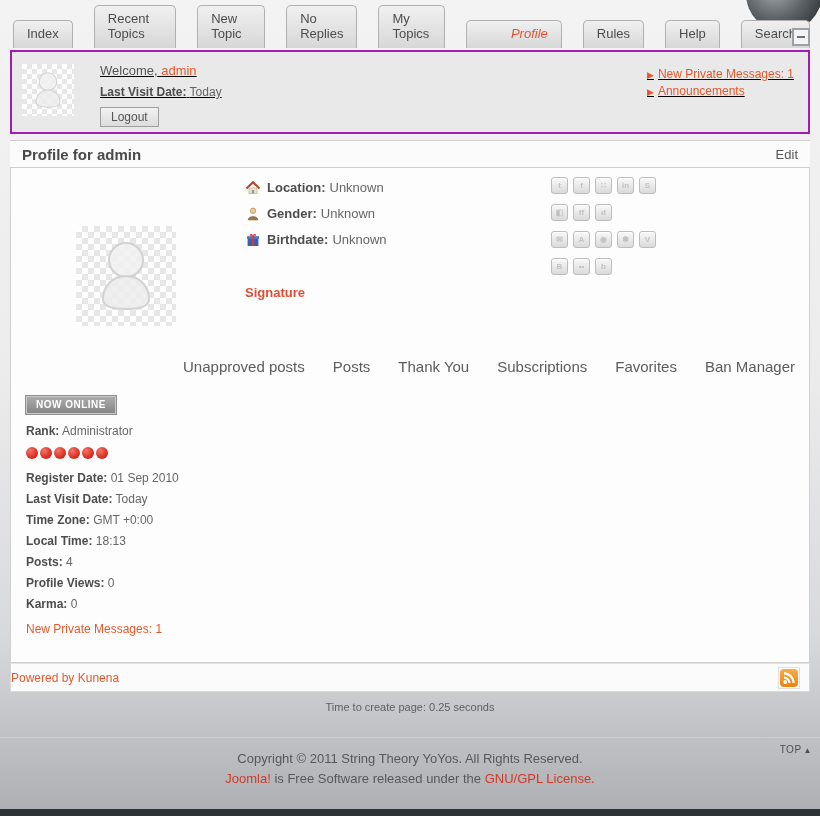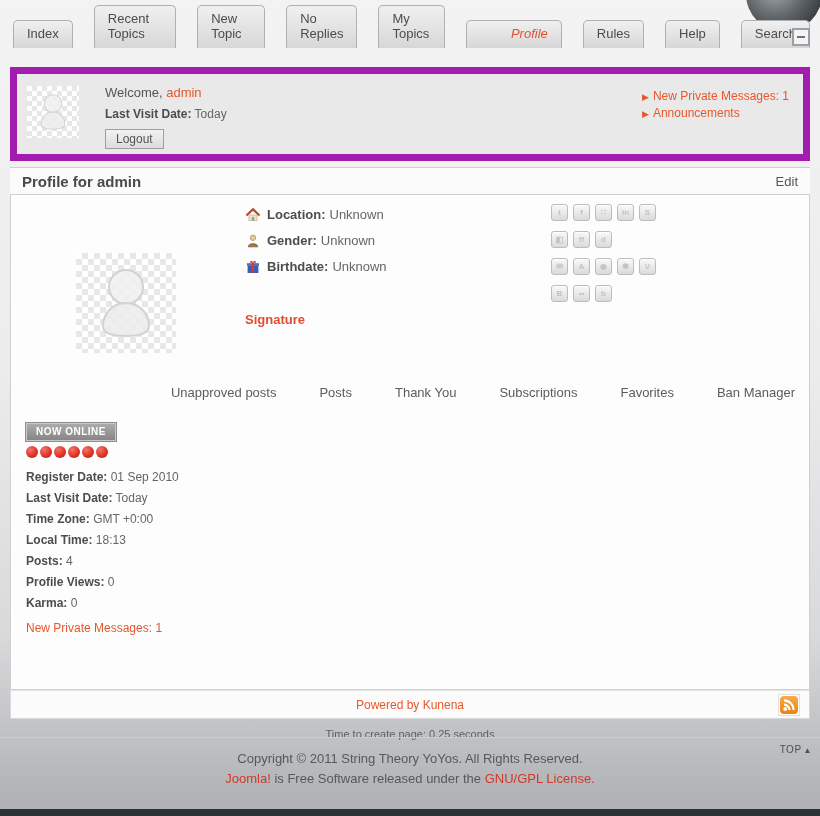--- a/index.html
+++ b/index.html
@@ -14,21 +14,21 @@
   .page{position:absolute;left:10px;top:18px;width:800px;}
   
   .tabstrip{display:flex;gap:21px;align-items:flex-end;height:30px;padding-left:3px;}
   .tab{background:linear-gradient(#f0f0f0,#d7d7d7);border:1px solid #b0b0b0;border-bottom:none;
     border-radius:5px 5px 0 0;padding:5px 13px 7px;font-size:13px;color:#4c4c4c;cursor:pointer;}
   .tab.active{color:#e4512e;font-style:italic;padding-left:44px;}
   .collapse-box{position:absolute;top:10px;right:0px;width:14px;height:14px;background:#f4f4f4;
     border:2px solid #9aa0a5;display:flex;align-items:center;justify-content:center;cursor:pointer;}
   .collapse-box .minus{width:8px;height:2px;background:#6d7control3;background:#6d7277;}
   
-  .welcome{margin-top:19px;background:#e9e9ea;border:7px solid #a21caf;height:80px;display:flex;position:relative;}
+  .welcome{margin-top:2px;background:#e9e9ea;border:2px solid #a21caf;height:80px;display:flex;position:relative;text-decoration:underline;}
   .small-avatar{width:52px;height:52px;margin:12px 0 0 10px;background-color:#fff;
     background-image:linear-gradient(45deg,#e7e7e7 25%,transparent 25%,transparent 75%,#e7e7e7 75%),
       linear-gradient(45deg,#e7e7e7 25%,transparent 25%,transparent 75%,#e7e7e7 75%);
     background-size:10px 10px;background-position:0 0,5px 5px;}
   .welcome-text{margin-left:26px;padding-top:11px;font-size:13px;color:#555;}
   .welcome-text .greet a{color:#e8572a;}
   .welcome-text .lastvisit{margin-top:7px;font-size:12px;color:#666;}
   .welcome-text .lastvisit b{color:#4d4d4d;}
   .logout{margin-top:8px;font-size:12px;color:#555;background:linear-gradient(#f2f2f2,#dcdcdc);
     border:1px solid #9f9f9f;padding:2px 10px;cursor:pointer;font-family:"Liberation Sans",sans-serif;}
@@ -51,37 +51,37 @@
   .drow{display:flex;align-items:flex-start;margin-bottom:10px;font-size:13px;color:#666;}
   .drow .dicon{width:16px;height:16px;margin-right:6px;display:inline-flex;}
   .drow b{color:#4d4d4d;margin-right:4px;}
   .signature{position:absolute;left:234px;top:117px;font-size:13px;font-weight:bold;color:#e14e31;}
   .social-grid{position:absolute;left:540px;top:9px;}
   .icon-row{display:flex;gap:5px;margin-bottom:10px;}
   .tile{width:15px;height:15px;border:1px solid #bcbcbc;border-radius:3px;
     background:linear-gradient(#f9f9f9,#dadada);color:#c2c2c2;font-size:8px;font-weight:bold;
     display:flex;align-items:center;justify-content:center;cursor:pointer;
     box-shadow:inset 0 1px 0 #fff;}
-  .section-tabs{position:absolute;right:14px;top:190px;display:flex;gap:43px;font-size:13px;color:#5c5c5c;}
+  .section-tabs{position:absolute;right:14px;top:190px;display:flex;gap:28px;font-size:15px;color:#5c5c5c;}
   .section-tabs span{cursor:pointer;}
   
   .stats{position:absolute;left:15px;top:228px;font-size:12px;color:#666;}
   .badge{display:inline-block;background:linear-gradient(#ababab,#868686);border:1px solid #c9c9c9;
     outline:1px solid #8e8e8e;color:#fff;font-size:10px;font-weight:bold;letter-spacing:.5px;
     padding:2px 9px 3px;}
   .stat-line{line-height:21px;}
   .stats .rank-line{margin-top:7px;}
   .stat-line b{color:#4d4d4d;}
   .dots{display:flex;gap:2px;margin:5px 0 9px;}
   .dot{width:12px;height:12px;border-radius:50%;
     background:radial-gradient(circle at 35% 30%,#f2766a 0%,#dd2f23 60%,#b02015 100%);}
   .pm-link{display:inline-block;margin-top:4px;font-size:12px;color:#e8572a;line-height:21px;}
   
   .powered-row{border:1px solid #d8d8d9;border-top:1px solid #e3e3e4;background:#fbfbfc;height:27px;
-    display:flex;align-items:center;justify-content:center;position:relative;}
+    display:flex;align-items:center;position:relative;}
   .powered-row a{color:#e8572a;font-size:12px;}
   .rss{position:absolute;right:9px;top:3px;width:20px;height:20px;border:1px solid #e0e0e0;
     background:#fff;padding:0;display:flex;cursor:pointer;}
   .time-row{text-align:center;font-size:11px;color:#5f5f5f;margin-top:9px;}
   
   .copyright{position:absolute;top:737px;left:0;width:820px;border-top:1px solid #cccccf;}
   .top-link{position:absolute;right:8px;top:6px;font-size:10px;color:#4e4e4e;letter-spacing:.5px;margin-left:45px;}
   .top-link .tri{font-size:8px;margin-left:2px;color:#4e4e4e;}
   .copy1{text-align:center;font-size:13px;color:#58585a;margin-top:13px;}
   .copy2{text-align:center;font-size:13px;color:#58585a;margin-top:5px;}
@@ -208,20 +208,21 @@
         <span>Unapproved posts</span>
         <span>Posts</span>
         <span>Thank You</span>
         <span>Subscriptions</span>
         <span>Favorites</span>
         <span>Ban Manager</span>
       </div>
 
     <div class="stats">
       <span class="badge">NOW ONLINE</span>
+      <div class="stat-line rank-line"><b>Rank:</b> <span>Administrator</span></div>
       <div class="dots" id="rank-dots">
           <span class="dot"></span>
           <span class="dot"></span>
           <span class="dot"></span>
           <span class="dot"></span>
           <span class="dot"></span>
           <span class="dot"></span>
         </div>
       <div id="stat-rows">
           <div class="stat-line"><b>Register Date:</b><span> 01 Sep 2010</span></div>

